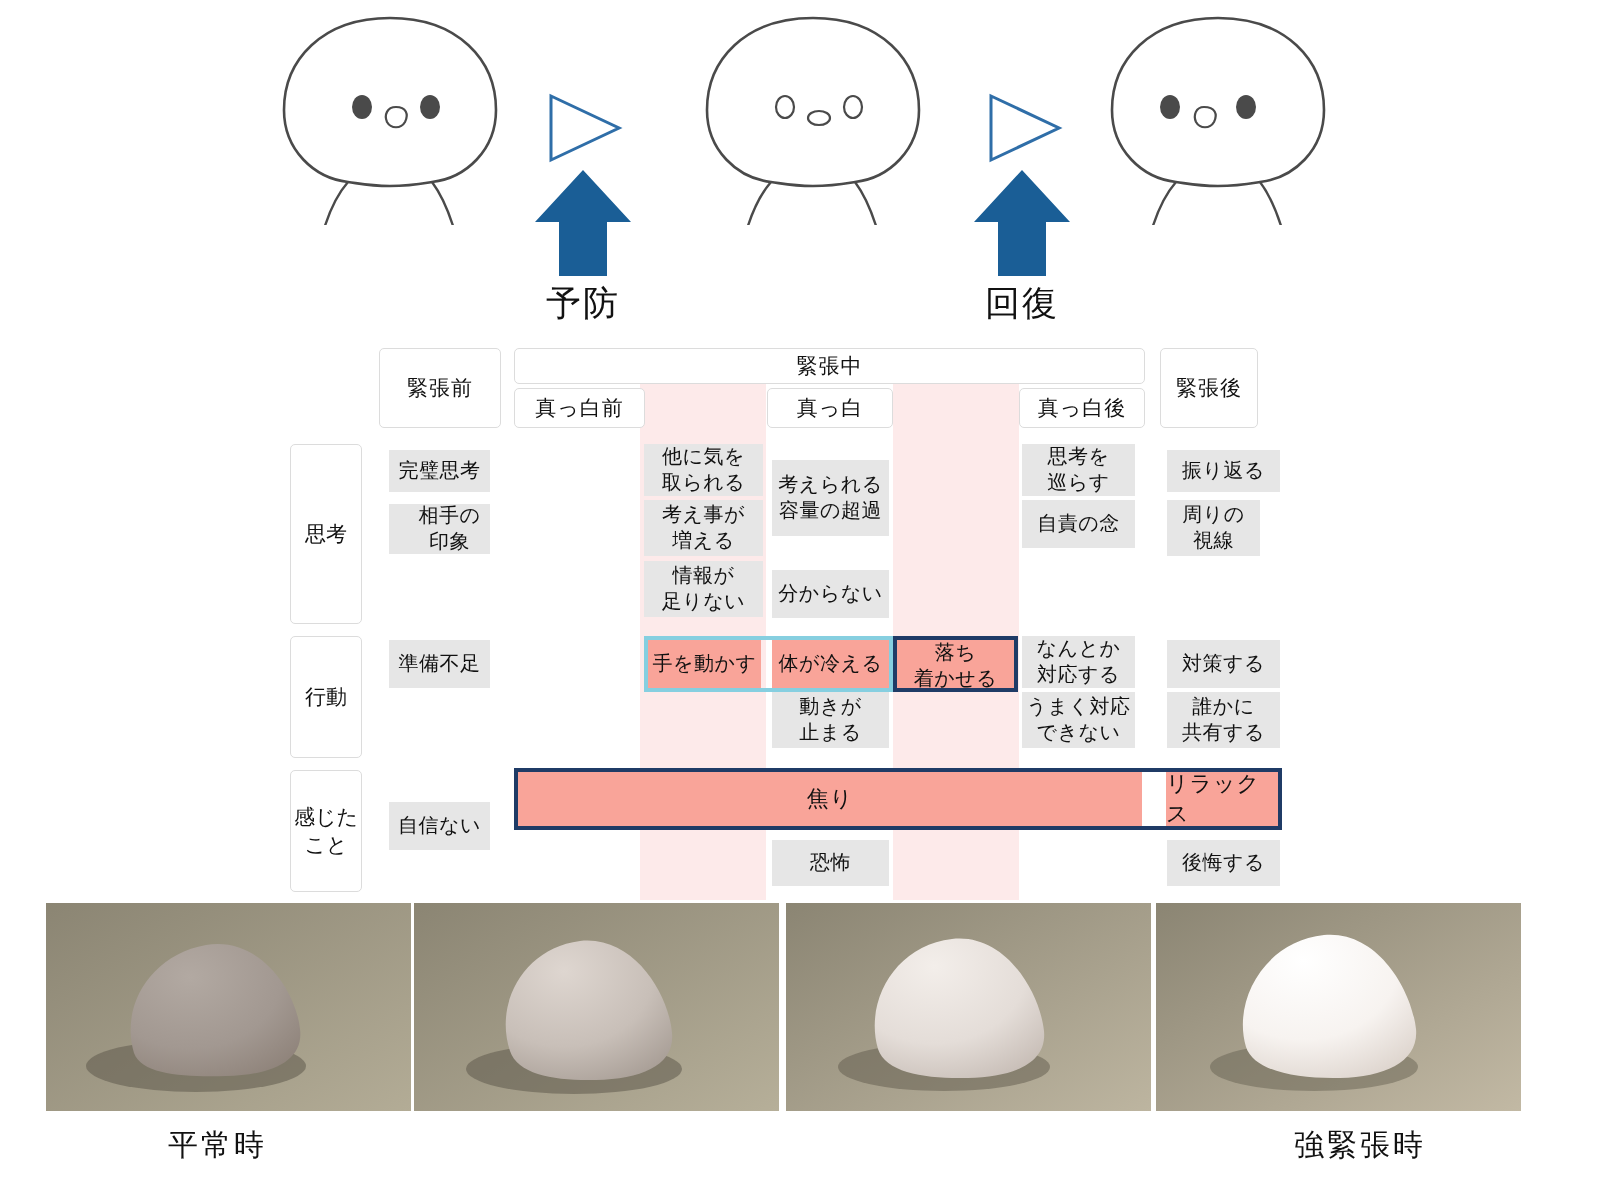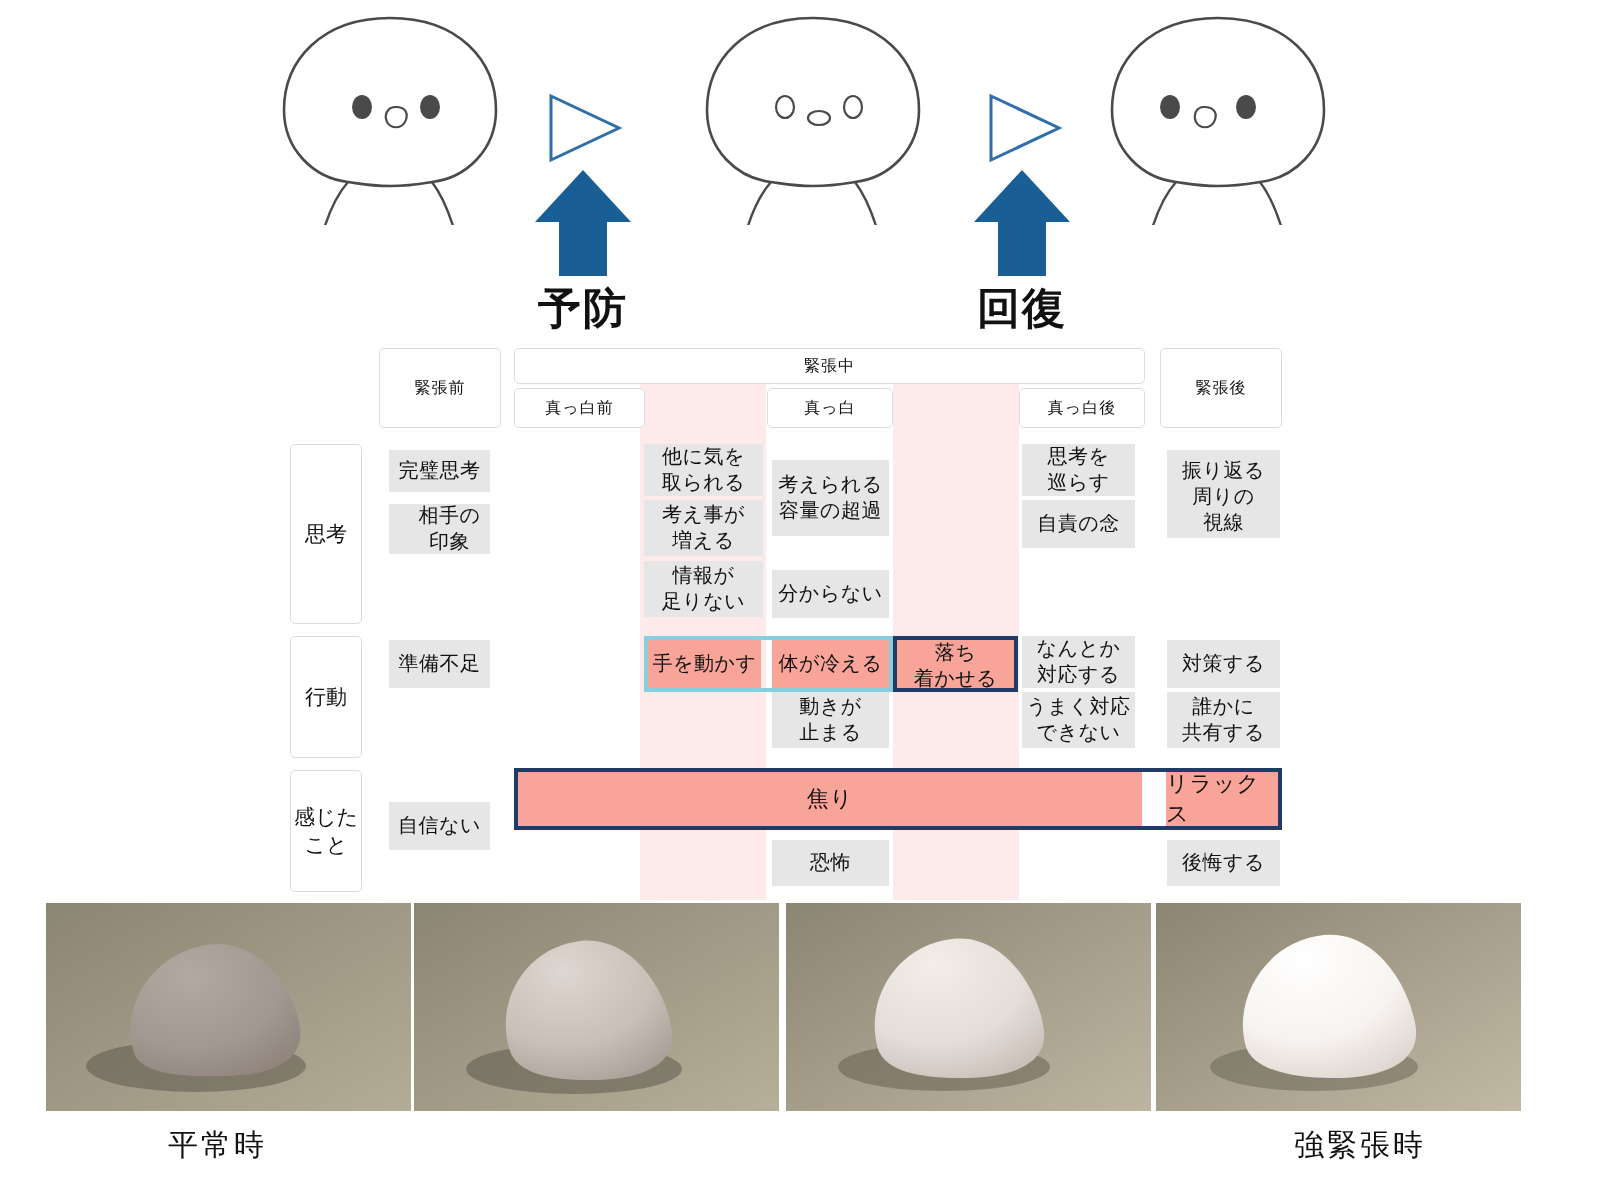--- a/index.html
+++ b/index.html
@@ -10,37 +10,37 @@
     font-family:"Liberation Sans","DejaVu Sans",sans-serif;
     color:#111;
     overflow:hidden;
   }
   
   #top-strip { position:absolute; left:0; top:0; width:1600px; height:340px; }
   .face-wrap { position:absolute; top:10px; }
   .face-svg { display:block; }
   .flow-arrow { position:absolute; }
   .flow-label {
-    position:absolute; font-size:43px; letter-spacing:2px;
-    color:#111; white-space:nowrap; text-align:center;font-weight:bold;
+    position:absolute; font-size:35px; letter-spacing:2px;
+    color:#111; white-space:nowrap; text-align:center;
   }
 
   
   #matrix { position:absolute; left:0; top:340px; width:1600px; height:560px; }
 
   .pink-band {
     position:absolute; top:10px; height:550px;
     background:#fdeaea; z-index:0;
   }
 
   .hdr-box {
     position:absolute; z-index:3;
     border:1px solid #dcdcdc; border-radius:5px; background:#ffffff;
     display:flex; align-items:center; justify-content:center;
-    font-size:16px; color:#111; letter-spacing:1px;
+    font-size:21px; color:#111; letter-spacing:1px;
   }
 
   .rowlabel-box {
     position:absolute; z-index:3;
     border:1px solid #dcdcdc; border-radius:5px; background:#ffffff;
     display:flex; align-items:center; justify-content:center;
     font-size:21px; color:#111; line-height:1.35; text-align:center;
   }
 
   .cell {
@@ -144,21 +144,21 @@
   <div class="pink-band" style="left:893px; width:126px;"></div>
 
   <div class="hdr-box" style="left:379px; top:8px; width:122px; height:80px;">緊張前</div>
 
   <div class="hdr-box" style="left:514px; top:8px; width:631px; height:36px;">緊張中</div>
 
   <div class="hdr-box" style="left:514px; top:48px; width:131px; height:40px;">真っ白前</div>
   <div class="hdr-box" style="left:767px; top:48px; width:126px; height:40px;">真っ白</div>
   <div class="hdr-box" style="left:1019px; top:48px; width:126px; height:40px;">真っ白後</div>
 
-  <div class="hdr-box" style="left:1160px; top:8px; width:122px; height:80px;">緊張後</div>
+  <div class="hdr-box" style="left:1160px; top:8px; width:98px; height:80px;">緊張後</div>
 
   <div class="rowlabel-box" style="left:290px; top:104px; width:72px; height:180px;">
       <span>思考</span>
     </div>
   <div class="rowlabel-box" style="left:290px; top:296px; width:72px; height:122px;">
       <span>行動</span>
     </div>
   <div class="rowlabel-box" style="left:290px; top:430px; width:72px; height:122px;">
       <span style="white-space:pre-line">感じた
 こと</span>
@@ -176,21 +176,21 @@
 
   <div class="cell" style="left:772px; top:120px; width:117px; height:76px; white-space:pre-line;">考えられる
 容量の超過</div>
   <div class="cell" style="left:772px; top:230px; width:117px; height:48px;">分からない</div>
 
   <div class="cell" style="left:1022px; top:104px; width:113px; height:52px; white-space:pre-line;">思考を
 巡らす</div>
   <div class="cell" style="left:1022px; top:160px; width:113px; height:48px;">自責の念</div>
 
   <div class="cell" style="left:1167px; top:110px; width:113px; height:42px;">振り返る</div>
-  <div class="cell" style="left:1167px; top:142px; width:113px; height:56px; white-space:pre-line;">周りの
+  <div class="cell" style="left:1167px; top:160px; width:93px; height:56px; white-space:pre-line;">周りの
 視線</div>
 
   <div class="cell" style="left:389px; top:300px; width:101px; height:48px;">準備不足</div>
 
   <div class="cell salmon" style="left:648px; top:300px; width:113px; height:48px;">手を動かす</div>
 
   <div class="cell salmon" style="left:772px; top:300px; width:117px; height:48px;">体が冷える</div>
   <div class="cell" style="left:772px; top:352px; width:117px; height:56px; white-space:pre-line;">動きが
 止まる</div>
 

